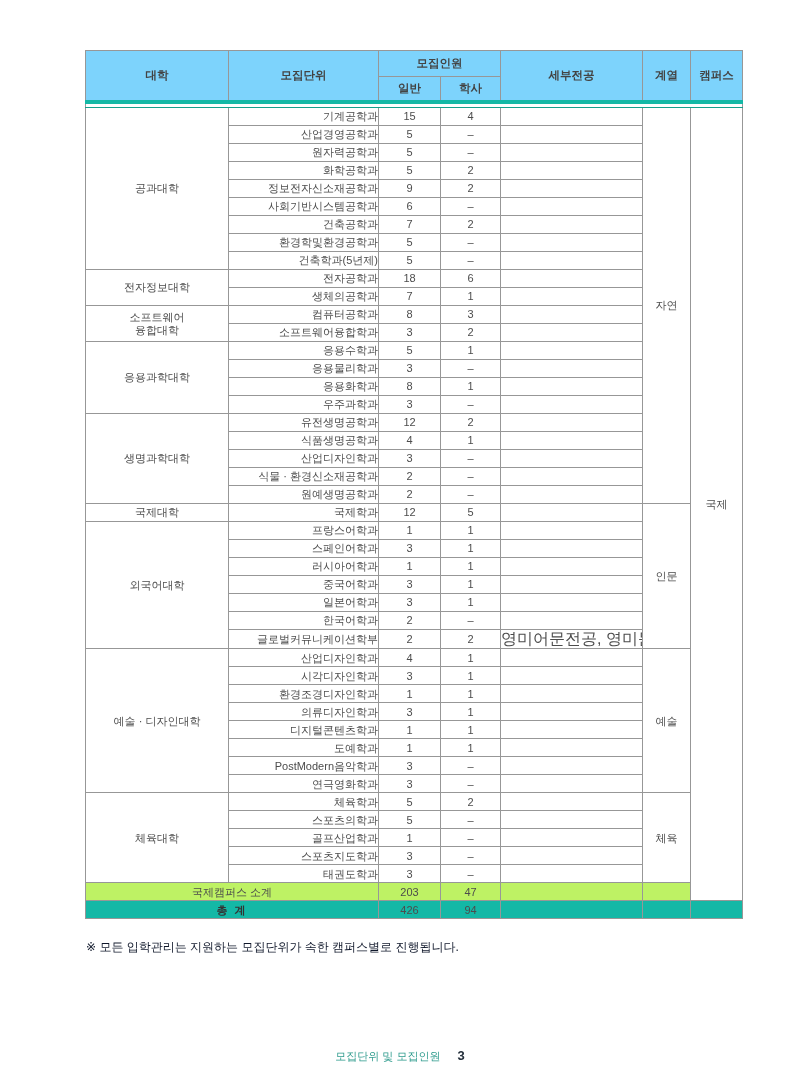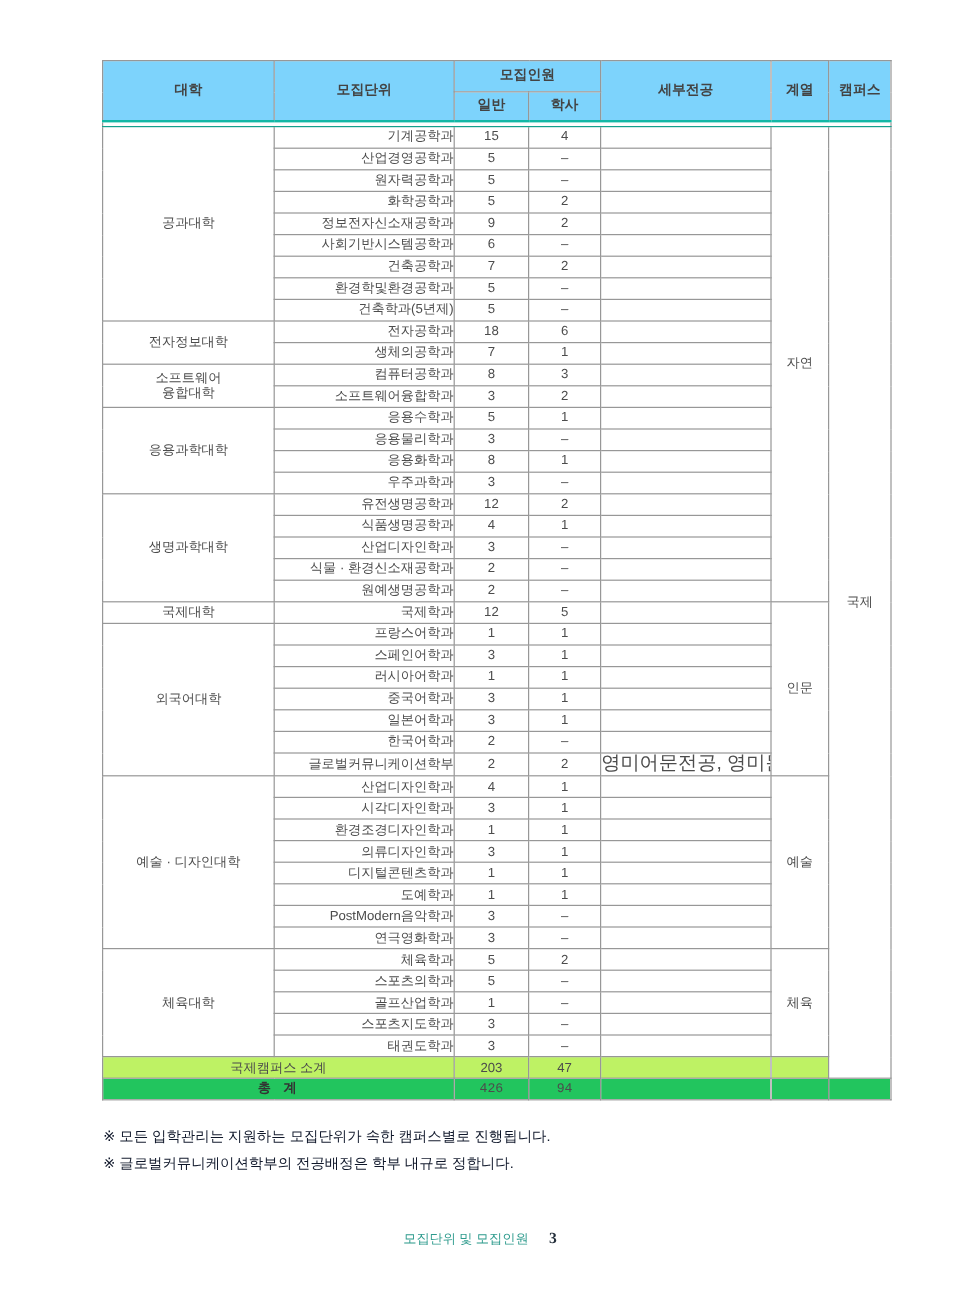--- a/index.html
+++ b/index.html
@@ -17,41 +17,41 @@
   .adm th,.adm td{
     border:1px solid #979797;text-align:center;vertical-align:middle;
     padding:0;height:17px;line-height:1.15;color:#4c4c4c;font-weight:normal;
     overflow:hidden;
   }
   .adm thead th{
     background:#7dd3fc;color:#434343;font-size:11.5px;font-weight:bold;
   }
   .adm thead tr.h1 th{height:25px;}
   .adm thead tr.h2 th{height:23px;}
-  .adm thead th.hb{border-bottom:2px solid #14b8a6;}
+  .adm thead th.hb{border-bottom:4px solid #14b8a6;}
   .adm tr.divider td{
     height:3px;border:none;background:#fff;
     border-left:1px solid #979797;border-right:1px solid #979797;
     border-bottom:1px solid #14a08d;
   }
   .adm td.unit{text-align:right;padding-left:9px;}
   .adm td.college{white-space:pre-line;}
   .adm td.major{font-size:16px;white-space:nowrap;}
   .adm tr.subtotal td{background:#bef264;margin-left:18px;}
-  .adm tr.total td{background:#22c55e;font-family:Liberation Mono, monospace;}
+  .adm tr.total td{background:#14b8a6;}
   .adm tr.total td.label{font-weight:bold;color:#333;letter-spacing:2px;}
 
   .footnotes{
     position:absolute;left:86px;top:936px;font-size:12px;color:#0f172a;
   }
   .footnotes .fn{line-height:22px;}
 
   .pagefooter{
-    position:absolute;left:0;top:1024px;width:100%;
-    display:flex;justify-content:center;align-items:baseline;gap:17px;font-family:Liberation Serif, serif;
+    position:absolute;left:0;top:1048px;width:100%;
+    display:flex;justify-content:center;align-items:baseline;gap:17px;
   }
   .pagefooter .flabel{font-size:11px;color:#2e9b8d;}
   .pagefooter .fpage{font-size:13px;font-weight:bold;color:#232e3a;}
 </style>
 </head>
 <body>
 
 <div class="sheet">
 
   <table class="adm">
@@ -368,21 +368,20 @@
           <td class="num">94</td>
           <td class="major"></td>
           <td class="cat"></td>
           <td class="campus"></td>
         </tr>
       </tbody>
   </table>
 
   <div class="footnotes">
     <div class="fn">※ 모든 입학관리는 지원하는 모집단위가 속한 캠퍼스별로 진행됩니다.</div>
-    <div class="fn">※ 글로벌커뮤니케이션학부의 전공배정은 학부 내규로 정합니다.</div>
   </div>
 
   <div class="pagefooter">
     <span class="flabel">모집단위 및 모집인원</span>
     <span class="fpage">3</span>
   </div>
 
 </div>
 
 </body></html>

